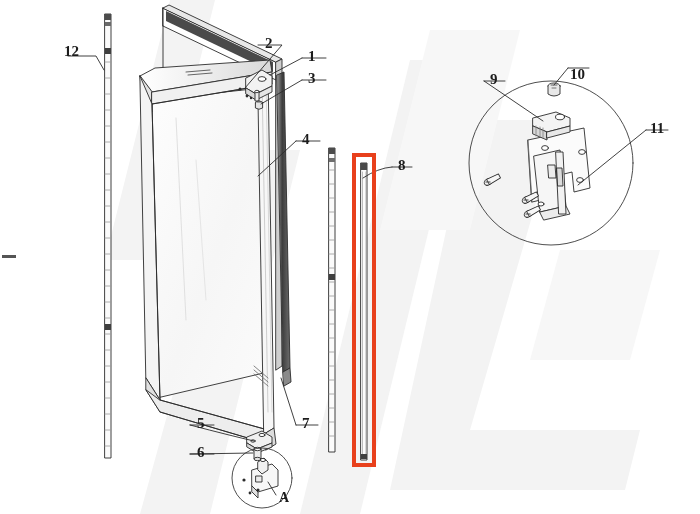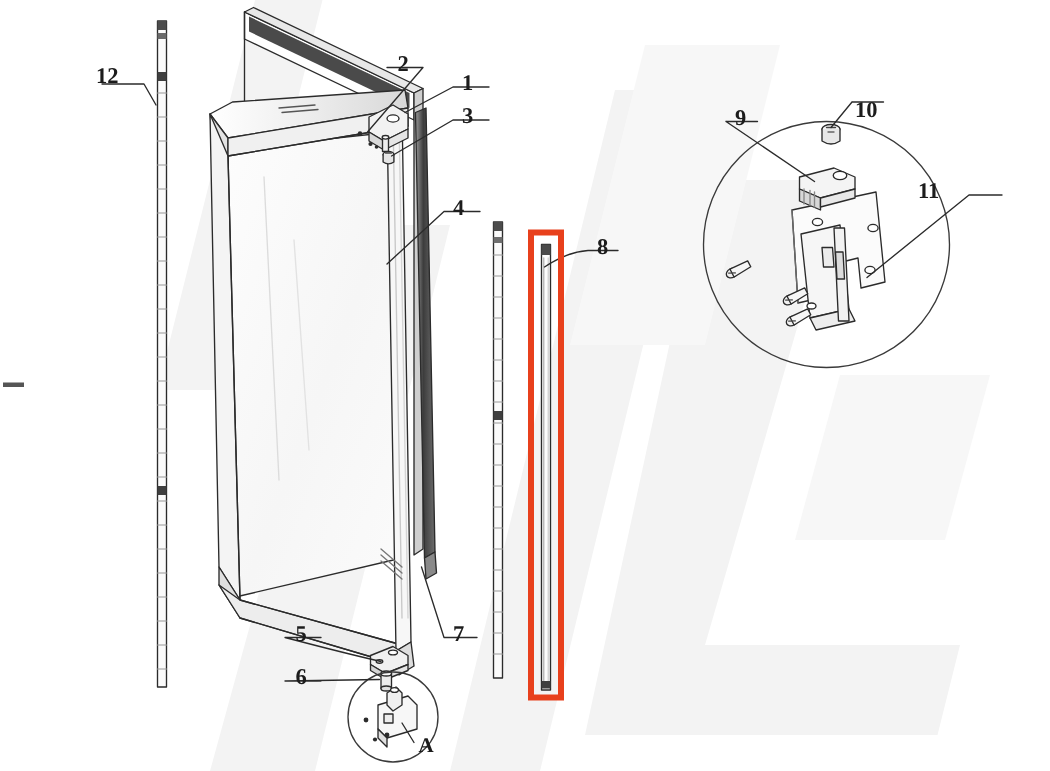--- a/index.html
+++ b/index.html
@@ -299,19 +299,19 @@
   </svg>
 
   <div class="lbl" style="left:64px;top:44px;">12</div>
   <div class="lbl" style="left:265px;top:36px;">2</div>
   <div class="lbl" style="left:308px;top:49px;">1</div>
   <div class="lbl" style="left:308px;top:71px;">3</div>
   <div class="lbl" style="left:302px;top:132px;">4</div>
   <div class="lbl" style="left:398px;top:158px;">8</div>
   <div class="lbl" style="left:490px;top:72px;">9</div>
   <div class="lbl" style="left:570px;top:67px;">10</div>
-  <div class="lbl" style="left:612px;top:121px;">11</div>
+  <div class="lbl" style="left:650px;top:121px;">11</div>
   <div class="lbl" style="left:197px;top:416px;">5</div>
   <div class="lbl" style="left:197px;top:445px;">6</div>
   <div class="lbl" style="left:302px;top:416px;">7</div>
   <div class="lbl sm" style="left:279px;top:491px;">A</div>
 
 </div>
 
 </body></html>

